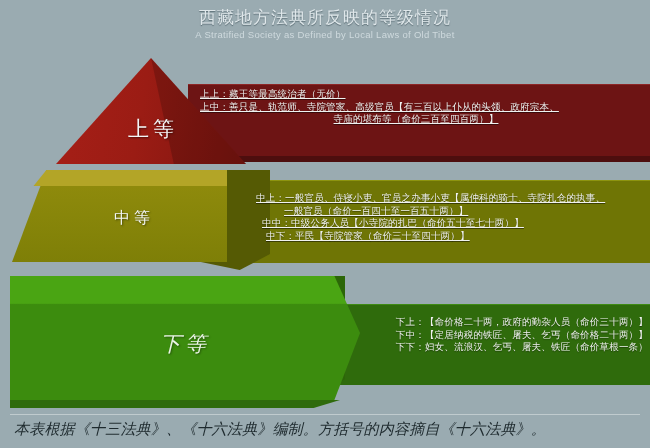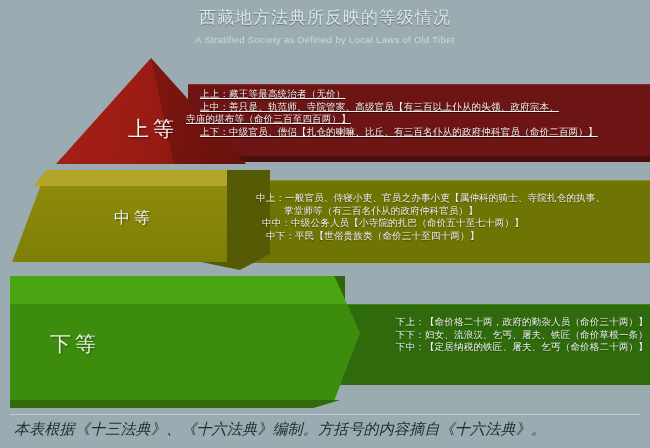--- a/index.html
+++ b/index.html
@@ -11,21 +11,21 @@
   }
   #chart{position:absolute;inset:0;}
 
   
   .header{position:absolute;left:0;top:6px;width:650px;text-align:center;}
   .title{
     font-size:17px;color:#dfe7ea;letter-spacing:1px;
     text-shadow:0 1px 1px rgba(40,60,70,.55);
   }
   .subtitle{
-    margin-top:5px;font-size:9.5px;color:#cfdade;letter-spacing:.3px;
+    font-size:9.5px;color:#cfdade;letter-spacing:.3px;
     font-family:"Liberation Sans",sans-serif;
   }
 
   
   .band{position:absolute;}
 
   
   .band-top{left:28px;top:58px;width:638px;height:106px;}
   .top-slab{
     position:absolute;left:160px;top:26px;width:478px;height:72px;
@@ -105,37 +105,38 @@
     position:absolute;left:296px;top:0px;width:64px;height:124px;
     background:linear-gradient(180deg,#4aa513 0%,#4aa513 22%,#3c8c0e 23%,#3c8c0e 100%);
     clip-path:polygon(0 0,60% 0,100% 46%,60% 100%,0 100%);
   }
   .bot-foot{
     position:absolute;left:10px;top:124px;width:330px;height:8px;
     background:#2f6b0c;
     clip-path:polygon(0 0,100% 0,92% 100%,0 100%);
   }
   .lbl-bot{
-    position:absolute;left:50px;top:54px;width:160px;text-align:left;
+    position:absolute;left:50px;top:54px;width:160px;text-align:right;
     font-size:21px;color:#eaf4e6;letter-spacing:4px;
     text-shadow:1px 1px 2px rgba(0,0,0,.4);
+    font-style:italic;
   }
 
   
   .txt{
     position:absolute;color:#f0f2f0;
     font-size:9.5px;line-height:12.5px;letter-spacing:.2px;
     text-shadow:0 1px 1px rgba(0,0,0,.45);
   }
   .txt div{white-space:nowrap;}
   .txt-top{left:186px;top:88px;width:460px;text-decoration:underline;}
   .txt-top .l1,.txt-top .l4{text-align:left;padding-left:14px;}
   .txt-top .l2{text-align:left;padding-left:14px;}
-  .txt-top .l3{}
-  .txt-mid{left:240px;top:192px;width:400px;}
+  .txt-top .l3{text-align:center;}
+  .txt-mid{left:240px;top:192px;width:400px;text-decoration:underline;}
   .txt-mid .l1{text-align:left;padding-left:16px;}
   .txt-mid .l2{text-align:left;padding-left:44px;}
   .txt-mid .l3{text-align:left;padding-left:22px;}
   .txt-mid .l4{text-align:left;padding-left:26px;}
   .txt-bot{left:318px;top:316px;width:330px;text-align:right;}
 
   
   .footer-rule{
     position:absolute;left:10px;top:414px;width:630px;height:1px;
     background:rgba(255,255,255,.38);
@@ -159,47 +160,46 @@
     <div class="top-slab"></div>
     <div class="top-slab-bevel"></div>
     <div class="top-tri"></div>
     <div class="top-tri-shadow"></div>
     <div class="lbl-top">上等</div>
   </div>
   <div class="txt txt-top">
     <div class="l1">上上：藏王等最高统治者（无价）</div>
     <div class="l2">上中：善只是、轨范师、寺院管家、高级官员【有三百以上仆从的头领、政府宗本、</div>
     <div class="l3">寺庙的堪布等（命价三百至四百两）】</div>
-    <div class="l4">上下：中级官员、僧侣【扎仓的喇嘛、比丘、有三百名仆从的政府仲科官员（命价二百两）】</div>
   </div>
 
   <div class="band band-mid">
     <div class="mid-slab"></div>
     <div class="mid-arrow-dark"></div>
     <div class="mid-trap"></div>
     <div class="mid-trap-top"></div>
     <div class="lbl-mid">中等</div>
   </div>
   <div class="txt txt-mid">
     <div class="l1">中上：一般官员、侍寝小吏、官员之办事小吏【属仲科的骑士、寺院扎仓的执事、</div>
-    <div class="l2">掌堂师等（有三百名仆从的政府仲科官员）】</div>
+    <div class="l2">一般官员（命价一百四十至一百五十两）】</div>
     <div class="l3">中中：中级公务人员【小寺院的扎巴（命价五十至七十两）】</div>
-    <div class="l4">中下：平民【世俗贵族类（命价三十至四十两）】</div>
+    <div class="l4">中下：平民【寺院管家（命价三十至四十两）】</div>
   </div>
 
   <div class="band band-bot">
     <div class="bot-slab"></div>
     <div class="bot-arrow-dark"></div>
     <div class="bot-body"></div>
     <div class="bot-tip"></div>
     <div class="bot-foot"></div>
     <div class="lbl-bot">下等</div>
   </div>
   <div class="txt txt-bot">
     <div>下上：【命价格二十两，政府的勤杂人员（命价三十两）】</div>
+    <div>下中：【定居纳税的铁匠、屠夫、乞丐（命价格二十两）】</div>
     <div>下下：妇女、流浪汉、乞丐、屠夫、铁匠（命价草根一条）</div>
-    <div>下中：【定居纳税的铁匠、屠夫、乞丐（命价格二十两）】</div>
   </div>
 
   <div class="footer-rule"></div>
   <div class="footer">本表根据《十三法典》、《十六法典》编制。方括号的内容摘自《十六法典》。</div>
 
 </div>
 
 </body></html>

